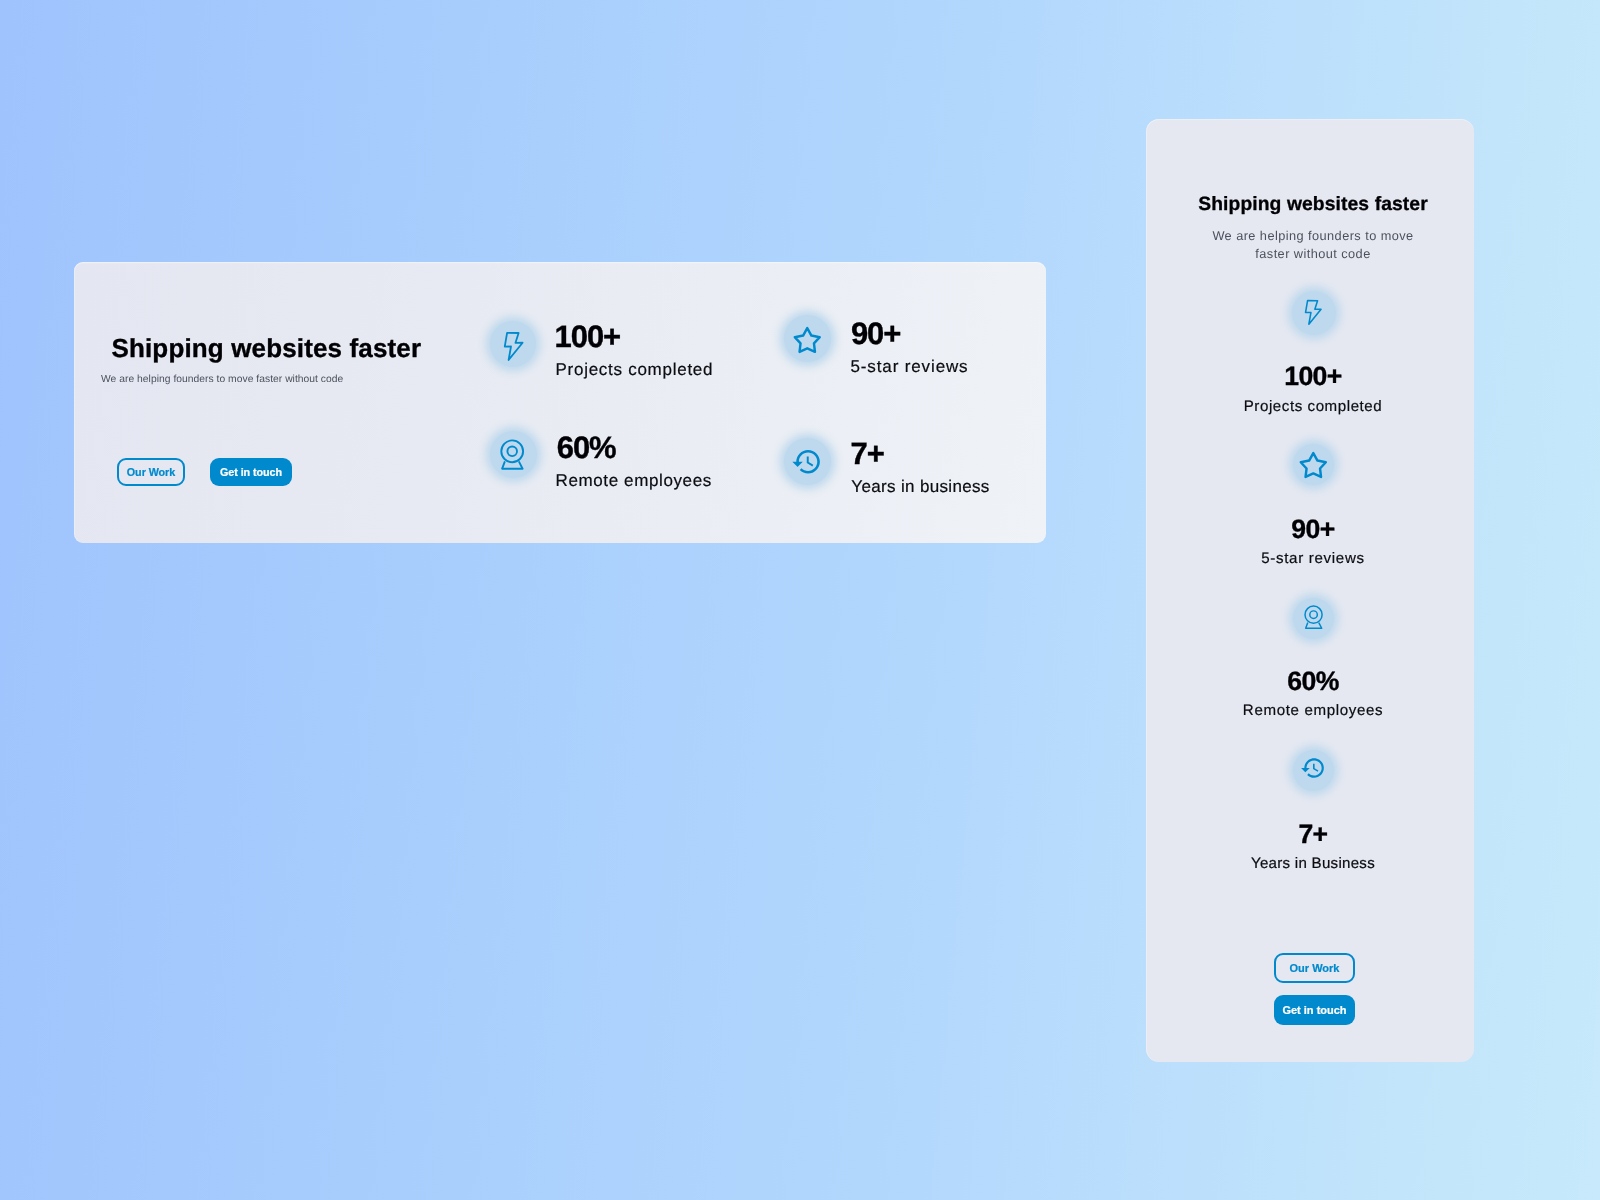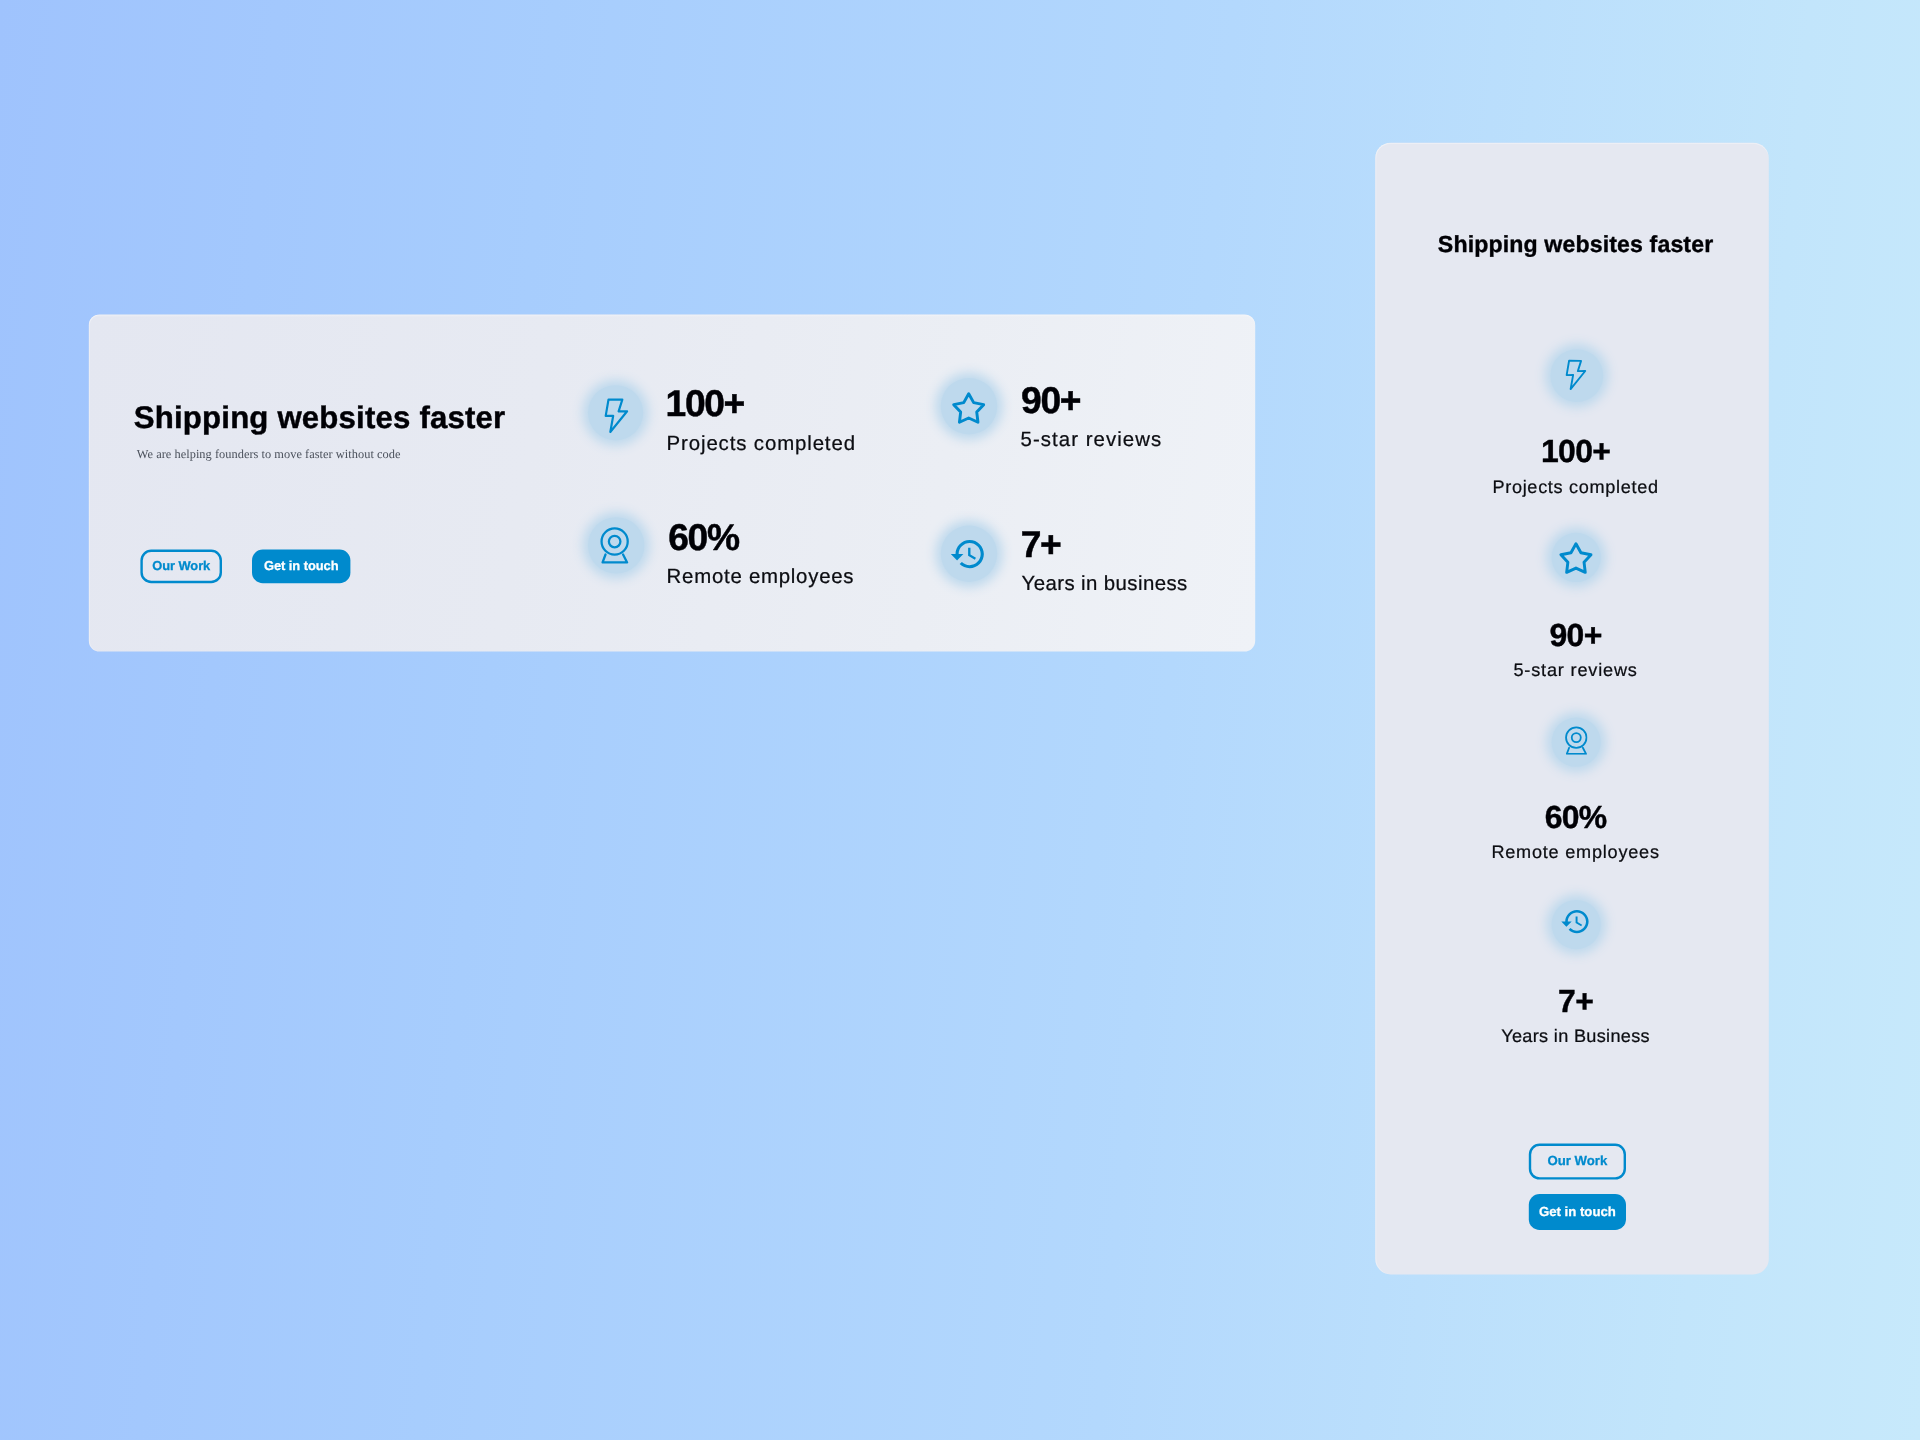--- a/index.html
+++ b/index.html
@@ -30,23 +30,23 @@
     box-shadow: inset 0 1px 0 0 rgba(255,255,255,0.33), inset 0 2px 0 0 rgba(255,255,255,0.12), inset 1px 0 0 0 rgba(255,255,255,0.26);
   }
 
   .d-heading {
     position: absolute; left: 37.5px; top: 70px;
     font-size: 26px; font-weight: 700; line-height: 32px;
     color: #000005; letter-spacing: 0.14px; white-space: nowrap;
     -webkit-text-stroke: 0.35px #000005;
   }
   .d-sub {
-    position: absolute; left: 40px; top: 110px;
+    position: absolute; left: 27px; top: 110px;
     font-size: 10.3px; font-weight: 400; line-height: 16px;
-    color: #4b515c; letter-spacing: 0.03px; white-space: nowrap; font-family: Liberation Serif, serif;
+    color: #4b515c; letter-spacing: 0.03px; white-space: nowrap;
   }
   .btn {
     position: absolute;
     display: flex; align-items: center; justify-content: center;
     font-weight: 700; cursor: pointer;
     font-family: "Liberation Sans", sans-serif;
     margin-top: 47px;
     -webkit-text-stroke: 0.22px currentColor;
   }
   .d-btn-work {
@@ -194,20 +194,21 @@
       <svg class="ic-hist" viewBox="0 0 24 24" width="31.5" height="31.5" aria-hidden="true">
           <path class="hist" d="M13 3c-4.97 0-9 4.03-9 9H1l3.89 3.89.07.14L9 12H6c0-3.87 3.13-7 7-7s7 3.13 7 7-3.13 7-7 7c-1.93 0-3.68-.79-4.94-2.06l-1.42 1.42C8.27 19.99 10.51 21 13 21c4.97 0 9-4.03 9-9s-4.03-9-9-9zm-1 5v5l4.28 2.54.72-1.21-3.5-2.08V8H12z"></path>
         </svg>
     </div>
     <div class="d-num n4">7+</div>
     <div class="d-lbl l4">Years in business</div>
   </section>
 
   <section class="mobile-card">
     <div class="m-center m-heading">Shipping websites faster</div>
+    <div class="m-center m-sub"><span>We are helping founders to move</span><br><span>faster without code</span></div>
 
     <div class="icon-wrap mw1">
       <svg class="ic-bolt" viewBox="0 0 21.5 30.5" width="18.7" height="26.5" aria-hidden="true">
           <path class="bolt mb" d="M4.1 1.9 L15.6 2.0 L12.5 11.8 L19.6 11.7 L5.6 29.0 L8.0 15.5 L1.75 15.6 Z"></path>
         </svg>
     </div>
     <div class="m-center m-num mn1">100+</div>
     <div class="m-center m-lbl ml1">Projects completed</div>
 
     <div class="icon-wrap mw2">

